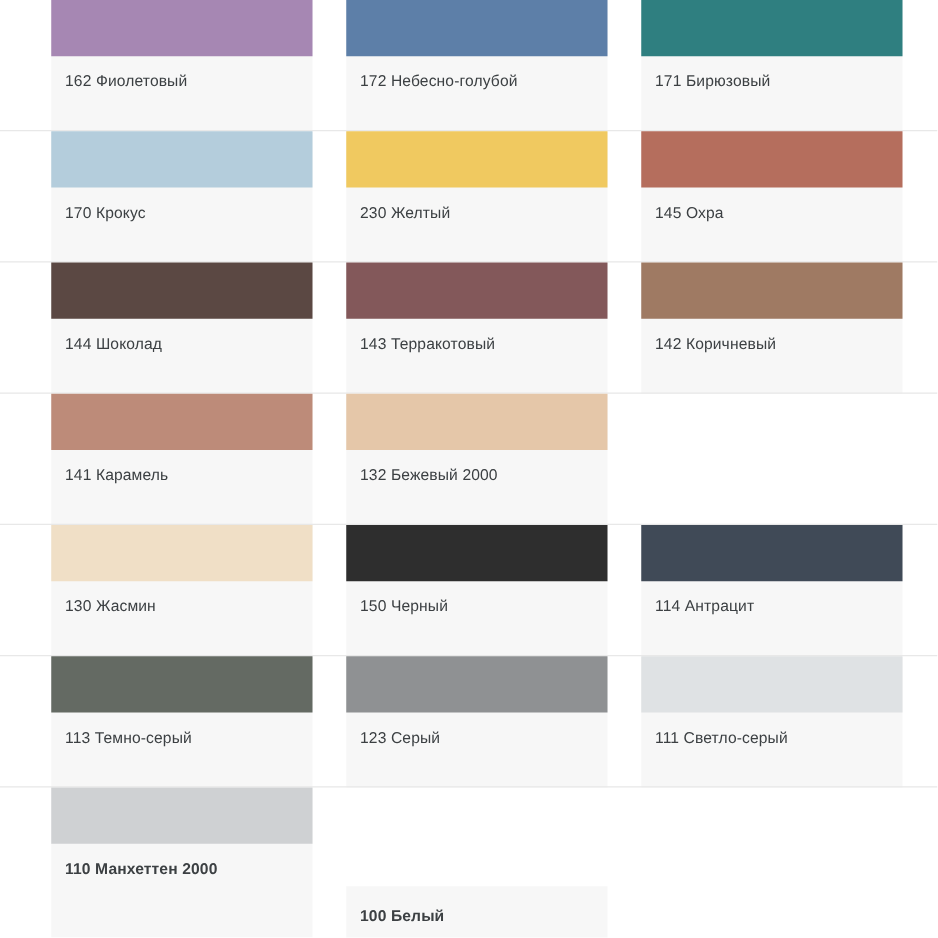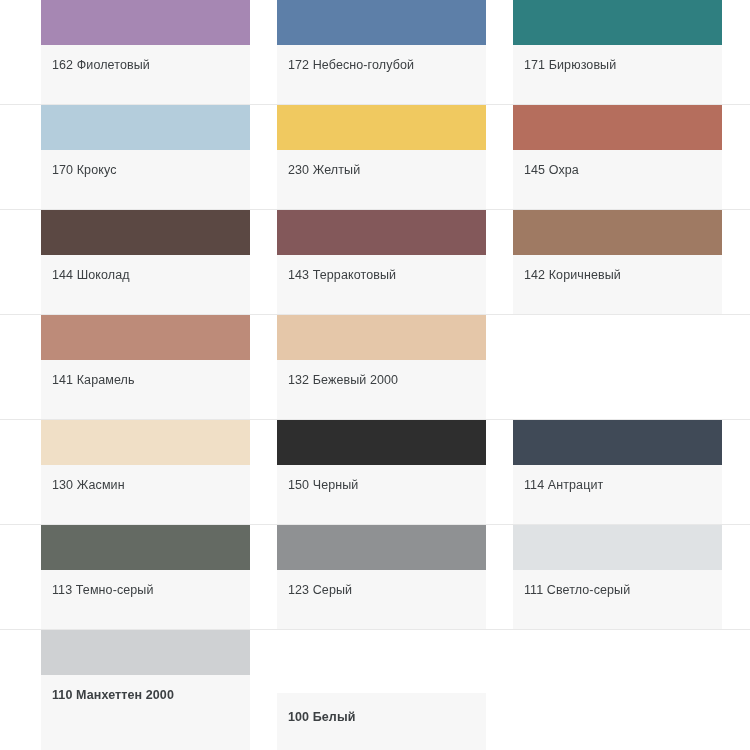--- a/index.html
+++ b/index.html
@@ -84,21 +84,21 @@
   
   .color-card.card-offset {
     align-self: flex-end;
     margin-bottom: -1px;
   }
   .color-card.card-offset .swatch {
     height: 0;
   }
   .color-card.card-offset .card-label {
     padding-top: 18px;
-    padding-bottom: 28px;
+    padding-bottom: 12px;
   }
 
   .card-spacer {
     flex: 0 0 209px;
     margin-right: 27px;
     visibility: hidden;
   }
 </style>
 </head>
 <body>

